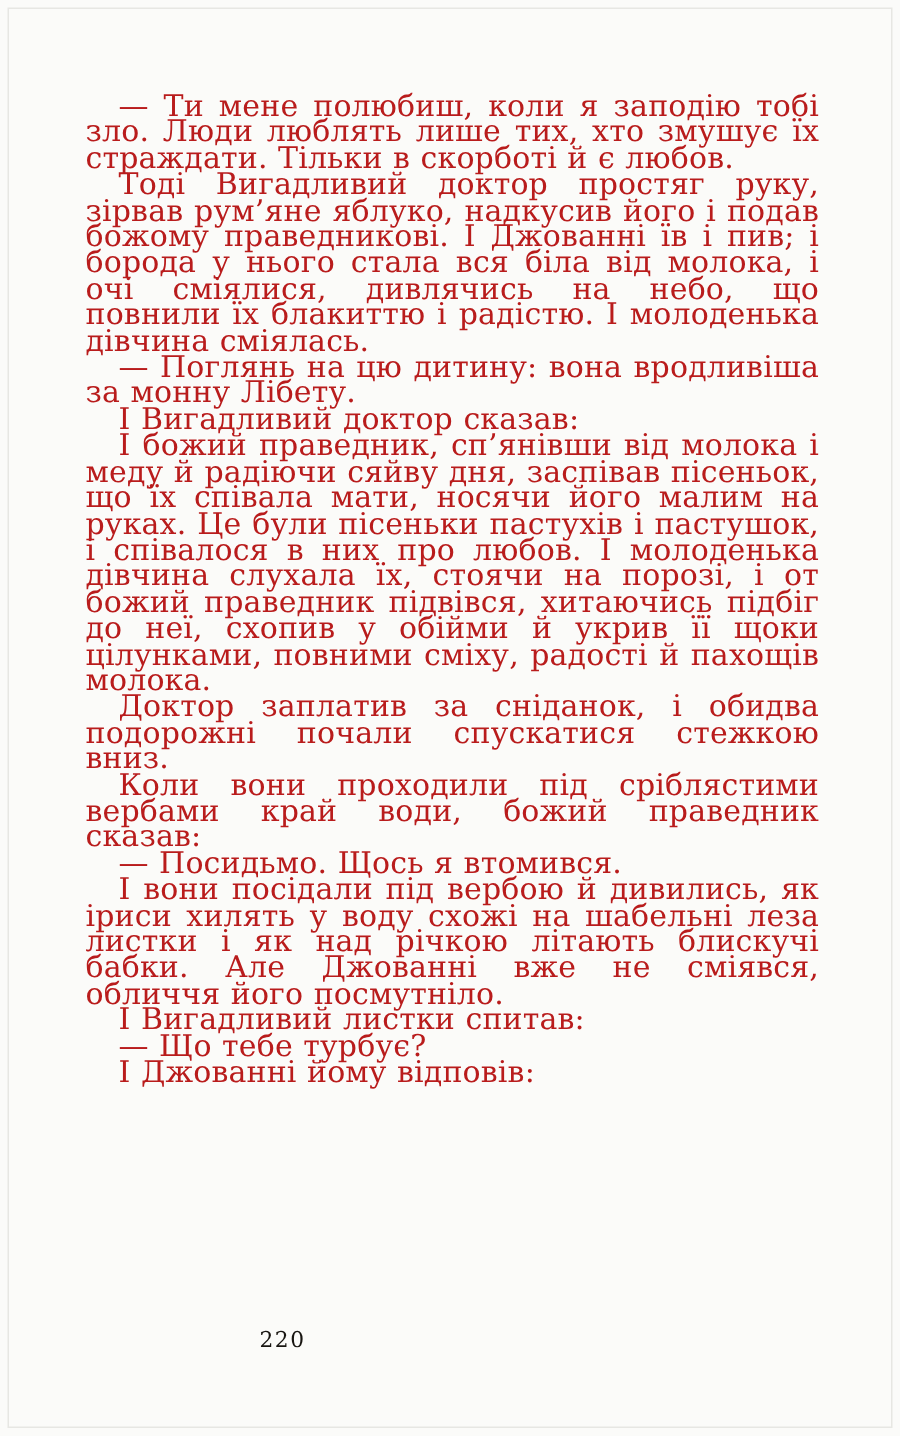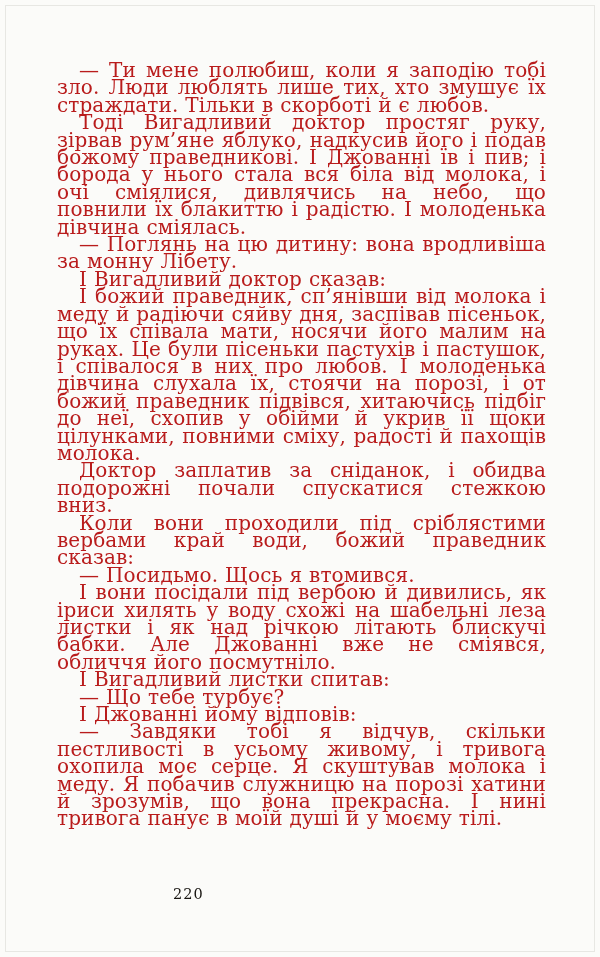--- a/index.html
+++ b/index.html
@@ -62,16 +62,15 @@
   <p>— Поглянь на цю дитину: вона вродливіша за монну Лібету.</p>
   <p>І Вигадливий доктор сказав:</p>
   <p>І божий праведник, сп’янівши від молока і меду й радіючи сяйву дня, заспівав пісеньок, що їх співала мати, носячи його малим на руках. Це були пісеньки пастухів і пастушок, і співалося в них про любов. І молоденька дівчина слухала їх, стоячи на порозі, і от божий праведник підвівся, хитаючись підбіг до неї, схопив у обійми й укрив її щоки цілунками, повними сміху, радості й пахощів молока.</p>
   <p>Доктор заплатив за сніданок, і обидва подорожні почали спускатися стежкою вниз.</p>
   <p>Коли вони проходили під сріблястими вербами край води, божий праведник сказав:</p>
   <p>— Посидьмо. Щось я втомився.</p>
   <p>І вони посідали під вербою й дивились, як іриси хилять у воду схожі на шабельні леза листки і як над річкою літають блискучі бабки. Але Джованні вже не сміявся, обличчя його посмутніло.</p>
   <p>І Вигадливий листки спитав:</p>
   <p>— Що тебе турбує?</p>
   <p>І Джованні йому відповів:</p>
-  <p>— Завдяки тобі я відчув, скільки пестливості в усьому живому, і тривога охопила моє серце. Я скуштував молока і меду. Я побачив служницю на порозі хатини й зрозумів, що вона прекрасна. І нині тривога панує в моїй душі й у моєму тілі.</p>
 </div>
 
 <div class="page-number">220</div>
 
 </body></html>

